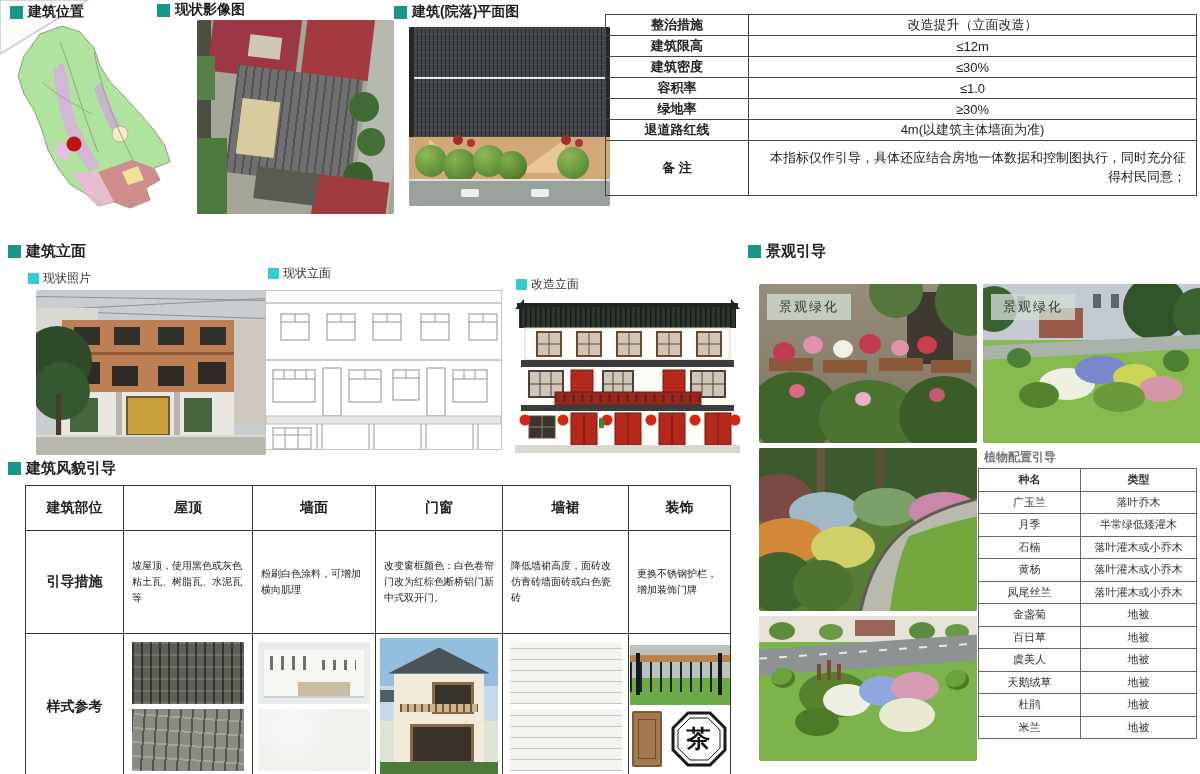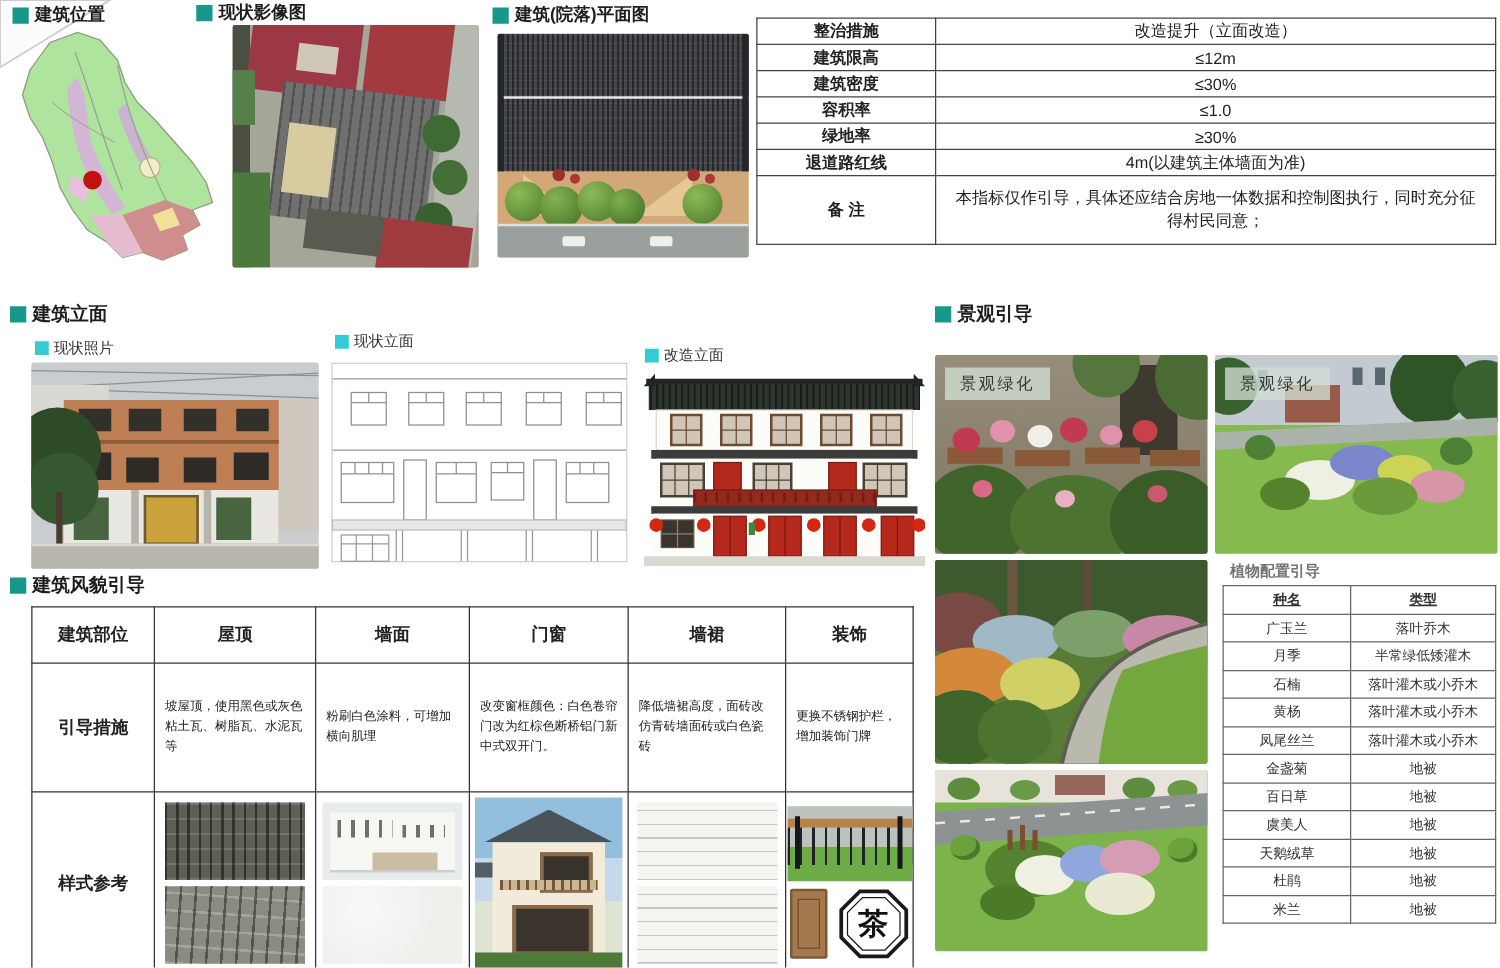--- a/index.html
+++ b/index.html
@@ -7,46 +7,46 @@
        font-family:"Liberation Sans","DejaVu Sans",sans-serif;color:#222;}
   .abs{position:absolute;}
   
   .sec-h{position:absolute;display:flex;align-items:center;gap:5px;font-weight:bold;
          font-size:14px;color:#1d1d1d;white-space:nowrap;}
   .sec-h .sq{width:13px;height:13px;background:#17988a;display:inline-block;flex:0 0 auto;}
   .sub-h{position:absolute;display:flex;align-items:center;gap:4px;font-size:12px;color:#333;white-space:nowrap;}
   .sub-h .sq{width:11px;height:11px;background:#32ccd2;display:inline-block;flex:0 0 auto;}
   .plain-h{position:absolute;font-size:12px;color:#737373;font-weight:bold;}
   
-  .ph{position:absolute;overflow:hidden;border-radius:2px;}
+  .ph{position:absolute;overflow:hidden;border-radius:2px;margin-left:11px;}
   .blob{position:absolute;border-radius:50%;}
   .ov-label{position:absolute;left:8px;top:10px;padding:4px 12px;background:rgba(210,222,212,.78);
             color:#2c3a31;font-size:13px;letter-spacing:2px;}
   
   table{border-collapse:collapse;}
   .ptab{position:absolute;left:605px;top:14px;width:592px;table-layout:fixed;}
   .ptab td{border:1px solid #444;font-size:13px;text-align:center;vertical-align:middle;padding:1px 6px;}
   .ptab .ptitle{font-weight:bold;font-size:14px;height:23px;}
   .ptab .plabel{font-weight:bold;width:130px;}
   .ptab .pval{}
-  .ptab .premark{text-align:center;font-size:13px;line-height:1.45;padding:4px 10px;height:46px;}
+  .ptab .premark{text-align:right;font-size:13px;line-height:1.45;padding:4px 10px;height:46px;}
   
   .stab{position:absolute;left:25px;top:485px;width:706px;table-layout:fixed;}
   .stab td{border:1px solid #333;vertical-align:middle;}
   .stab .shead td{font-weight:bold;font-size:14px;text-align:center;height:42px;}
   .stab .rlabel{font-weight:bold;font-size:14px;text-align:center;font-family:Liberation Mono, monospace;}
   .stab .gtext{font-size:10px;line-height:1.6;padding:5px 8px;color:#222;text-align:left;vertical-align:middle;}
   .stab .grow td{height:92px;}
   .stab .rrow td{height:143px;}
   .cellimgs{display:flex;flex-direction:column;align-items:center;justify-content:center;gap:5px;height:100%;}
   .cellimgs-row{display:flex;align-items:center;justify-content:center;gap:8px;}
   
   .vtab{position:absolute;left:978px;top:468px;width:219px;table-layout:fixed;}
   .vtab td{border:1px solid #666;font-size:11px;text-align:center;height:21.5px;color:#333;padding:0 2px;}
-  .vtab .vhead td{font-weight:bold;text-decoration:underline;}
+  .vtab .vhead td{font-weight:bold;}
   
   .mimg{position:relative;overflow:hidden;}
   .rooftile1{width:112px;height:62px;background:
       repeating-linear-gradient(90deg,rgba(15,15,12,.55) 0 2px,rgba(0,0,0,0) 2px 9px),
       repeating-linear-gradient(0deg,rgba(255,255,255,.14) 0 2px,rgba(0,0,0,0) 2px 12px),#5e5e56;}
   .rooftile2{width:112px;height:62px;background:
       repeating-linear-gradient(94deg,rgba(30,30,28,.5) 0 2px,rgba(0,0,0,0) 2px 12px),
       repeating-linear-gradient(4deg,rgba(255,255,255,.22) 0 2px,rgba(0,0,0,0) 2px 14px),#8b8b81;}
   .whitebldg{width:112px;height:62px;background:#e9eced;}
   .whitebldg .mass{position:absolute;left:6px;top:8px;width:100px;height:46px;background:#f6f6f3;box-shadow:0 2px 0 rgba(0,0,0,.12);}

